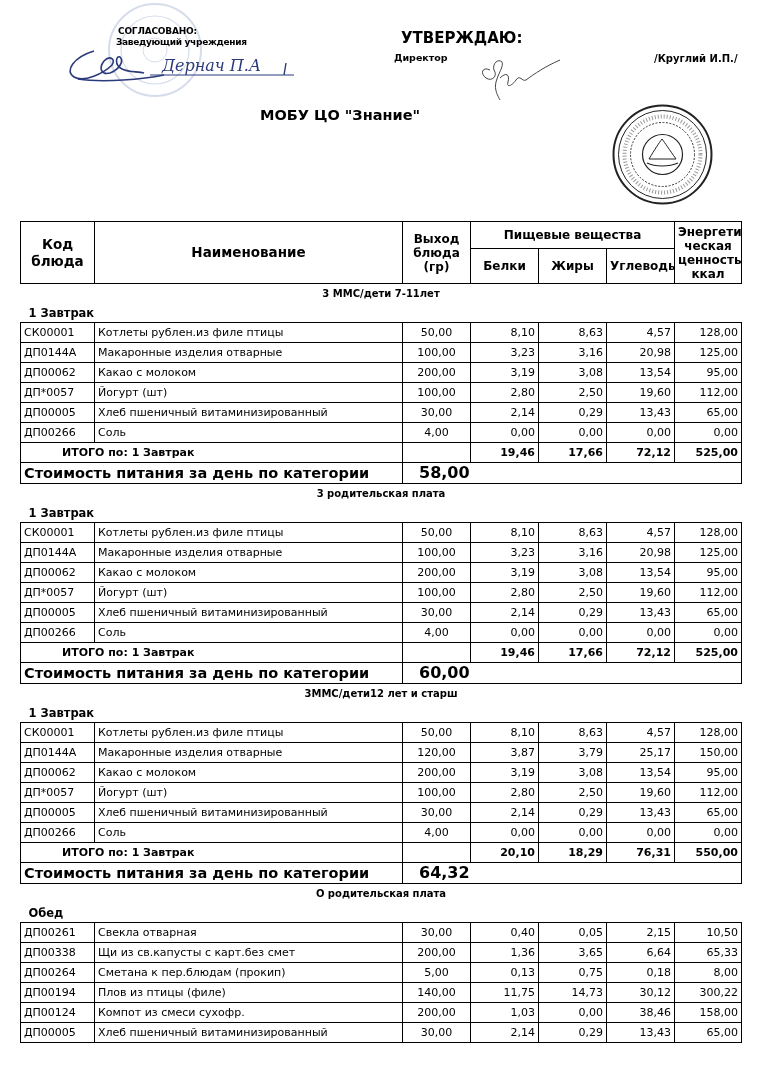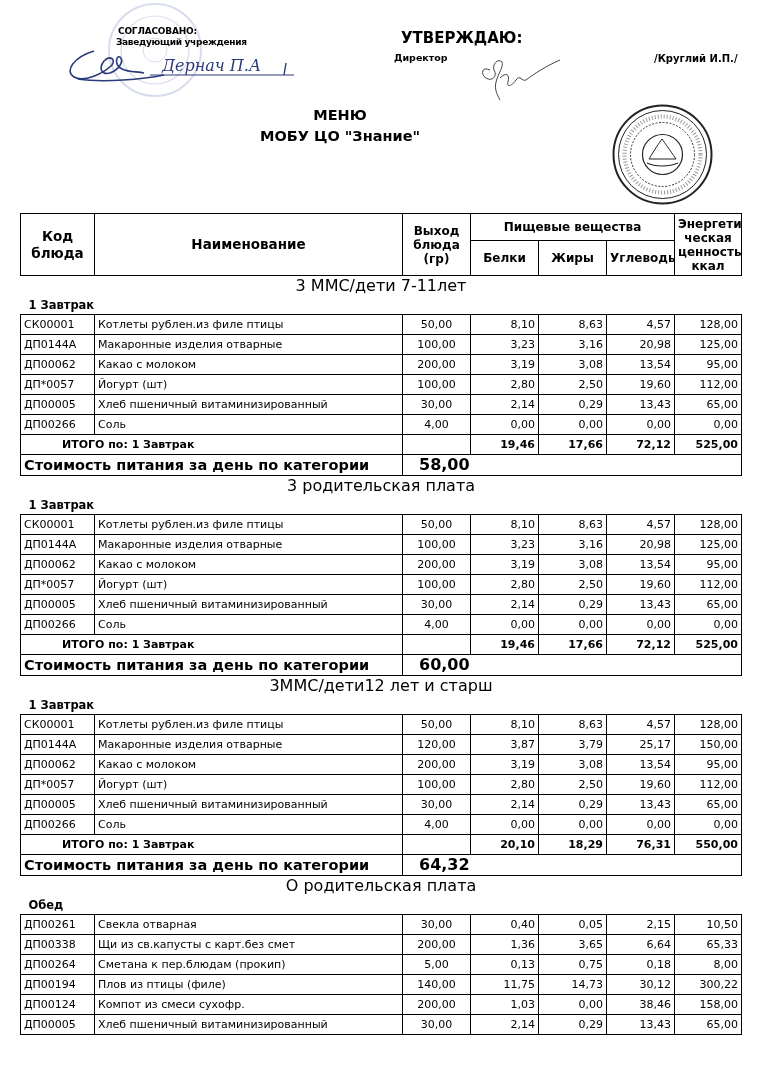--- a/index.html
+++ b/index.html
@@ -10,27 +10,27 @@
   
   .agreed-title { left: 118px; top: 26px; font-size: 9px; font-weight: bold; letter-spacing: -0.2px; }
   .agreed-sub { left: 116px; top: 37px; font-size: 9px; font-weight: bold; letter-spacing: -0.3px; }
   .approve-title { left: 401px; top: 29px; font-size: 15px; font-weight: bold; }
   .director { left: 394px; top: 52px; font-size: 9.5px; font-weight: bold; }
   .director-name { left: 654px; top: 53px; font-size: 10px; font-weight: bold; }
 
   .title-block { left: 200px; top: 105px; width: 280px; text-align: center; font-weight: bold; font-size: 14.5px; line-height: 21px; }
 
   
-  table.menu { position: absolute; left: 20px; top: 213px; width: 721px; border-collapse: collapse; table-layout: fixed; }
+  table.menu { position: absolute; left: 20px; top: 221px; width: 721px; border-collapse: collapse; table-layout: fixed; }
   table.menu td { font-size: 11px; padding: 0 3px; height: 19px; border: 1px solid #000; white-space: nowrap; overflow: hidden; line-height: 18px; }
   table.menu td.num { text-align: right; }
   table.menu td.c { text-align: center; margin-left: 25px; }
   table.menu tr.hdr td { font-weight: bold; text-align: center; white-space: normal; line-height: 14px; font-size: 12px; }
   table.menu tr.hdr td.big { font-size: 13.5px; line-height: 17px; }
-  table.menu tr.section td { border: none; text-align: center; font-weight: normal; font-size: 16px; height: 20px; }
+  table.menu tr.section td { border: none; text-align: center; font-weight: bold; font-size: 10px; height: 20px; }
   table.menu tr.meal td { border: none; font-weight: bold; font-size: 11.5px; height: 18px; padding-left: 8px; }
   table.menu tr.total td { font-weight: bold; }
   table.menu tr.total td.lbl { font-size: 11px; padding-left: 41px; }
   table.menu tr.cost td { font-weight: bold; font-size: 14.5px; height: 20px; }
   table.menu tr.cost td.costval { font-size: 16px; text-align: left; padding-left: 16px; }
 
   .stamp { left: 611px; top: 103px; width: 103px; height: 103px; }
   .sig1 { left: 64px; top: 43px; width: 240px; height: 48px; }
   .sig2 { left: 476px; top: 52px; width: 88px; height: 50px; }
   .stamp-faded { left: 105px; top: 0px; width: 100px; height: 100px; opacity: 0.3; }
@@ -68,21 +68,20 @@
   <circle cx="51.5" cy="51.5" r="49" fill="none" stroke="#222" stroke-width="2"></circle>
   <circle cx="51.5" cy="51.5" r="44" fill="none" stroke="#222" stroke-width="1"></circle>
   <circle cx="51.5" cy="51.5" r="32" fill="none" stroke="#333" stroke-width="1" stroke-dasharray="2 1.5"></circle>
   <circle cx="51.5" cy="51.5" r="20" fill="none" stroke="#222" stroke-width="1.2"></circle>
   <path d="M38 56 C44 46 48 40 51 36 C54 40 58 46 65 56 Z" fill="none" stroke="#222" stroke-width="1"></path>
   <path d="M36 60 C44 64 58 64 67 60" fill="none" stroke="#222" stroke-width="1.2"></path>
   <circle cx="51.5" cy="51.5" r="38" fill="none" stroke="#555" stroke-width="4" stroke-dasharray="1 2" opacity="0.6"></circle>
 </svg>
 
 <div class="abs title-block">
-  <div>МЕНЮ</div>
   <div>МОБУ ЦО "Знание"</div>
 </div>
 
 <table class="menu">
   <colgroup>
     <col style="width:74px">
     <col style="width:308px">
     <col style="width:68px">
     <col style="width:68px">
     <col style="width:68px">

